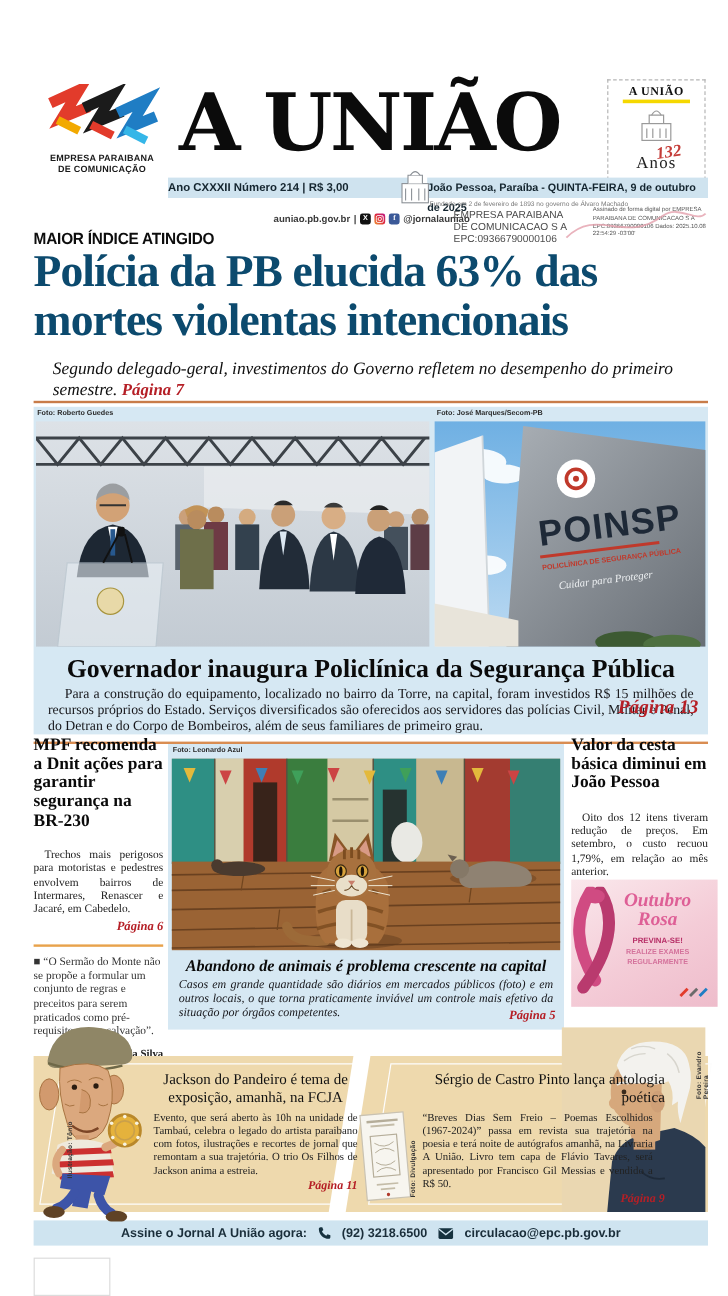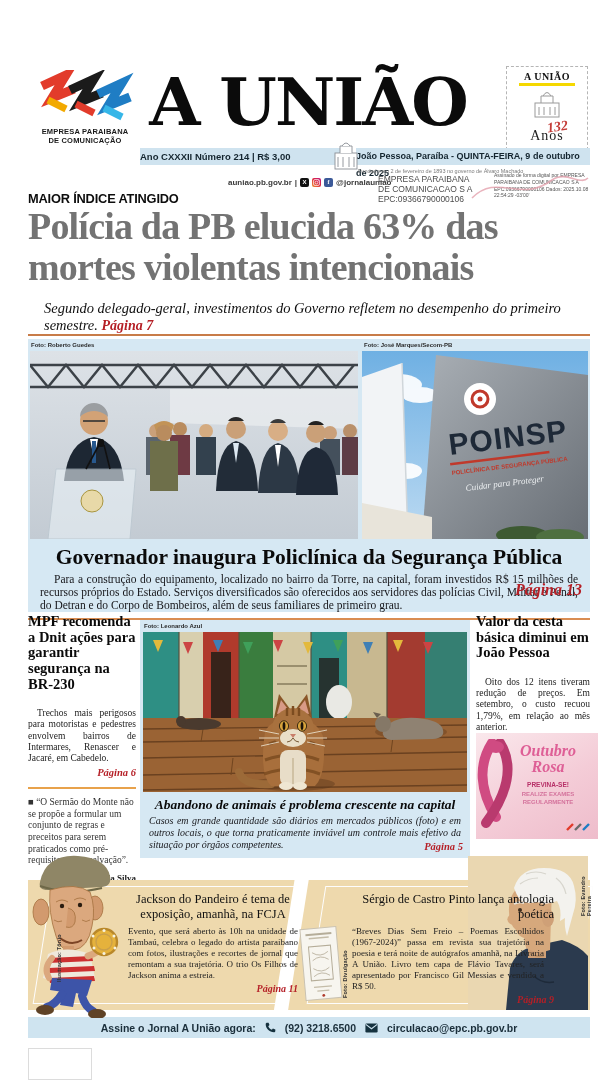--- a/index.html
+++ b/index.html
@@ -41,21 +41,21 @@
   #icon-ig{background:linear-gradient(45deg,#f09433,#dc2743 55%,#bc1888);}
   #icon-fb{background:#3b5998;font-family:"Liberation Serif",serif;}
   #company-block{left:378px;top:174px;width:112px;font-size:8.5px;color:#4c4c4c;line-height:1.2;}
   #sig-block{left:494px;top:172px;width:98px;font-size:5px;color:#555;line-height:1.35;}
   #sig-scribble{left:468px;top:170px;width:124px;height:36px;}
 
   
   #kicker{left:28px;top:191px;font-size:13.5px;font-weight:bold;color:#0d0d0d;letter-spacing:-.2px;
           transform:scaleX(.95);transform-origin:left;}
   #headline{left:28px;top:206px;width:568px;font-family:"Liberation Serif",serif;font-weight:bold;
-            font-size:38px;line-height:1.07;letter-spacing:-.8px;color:#737373;}
+            font-size:38px;line-height:1.07;letter-spacing:-.8px;color:#0c4a6e;}
   #deck{left:28px;top:300px;width:568px;font-family:"Liberation Serif",serif;font-style:italic;
         font-size:14.5px;color:#101010;margin-left:16px;}
   #deck .pageref{font-size:14px;}
   #rule1{left:28px;top:334px;width:562px;height:2px;background:#c87c49;}
 
   
   #policlinica-panel{left:28px;top:339px;width:562px;height:273px;background:#d6e8f3;}
   .credit{position:absolute;font-size:6px;font-weight:bold;color:#2a2a2a;}
   #pol-credit-left{left:3px;top:3px;}
   #pol-credit-right{left:336px;top:3px;}

